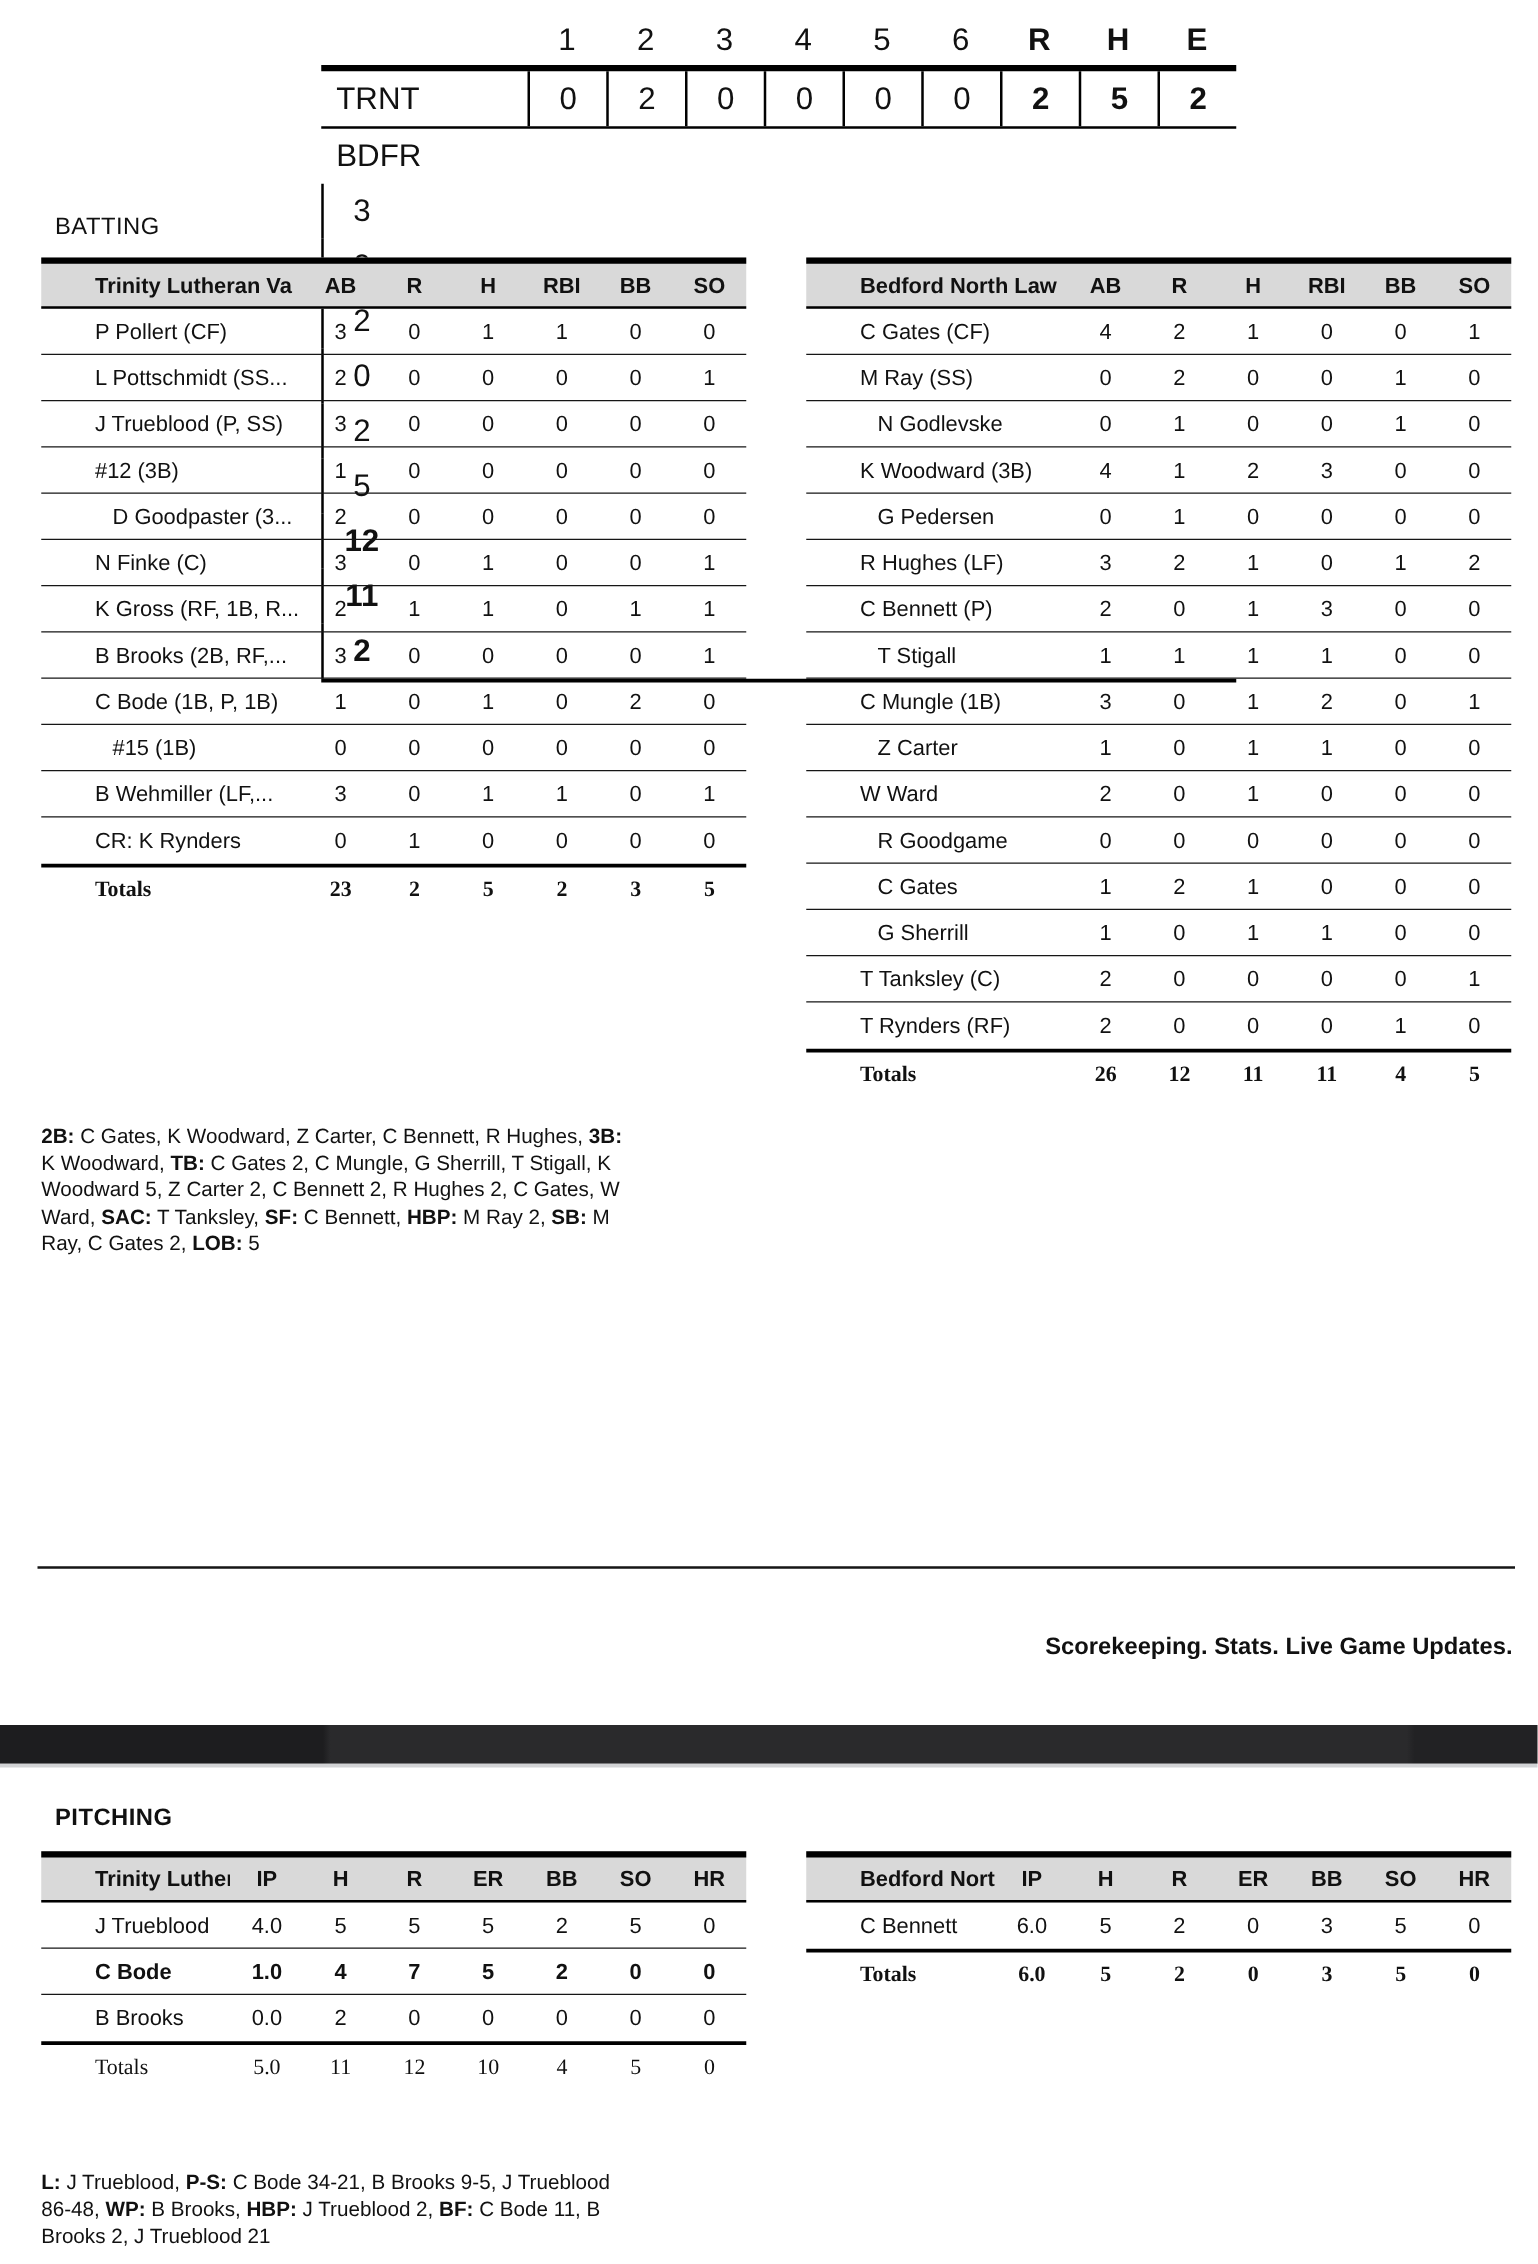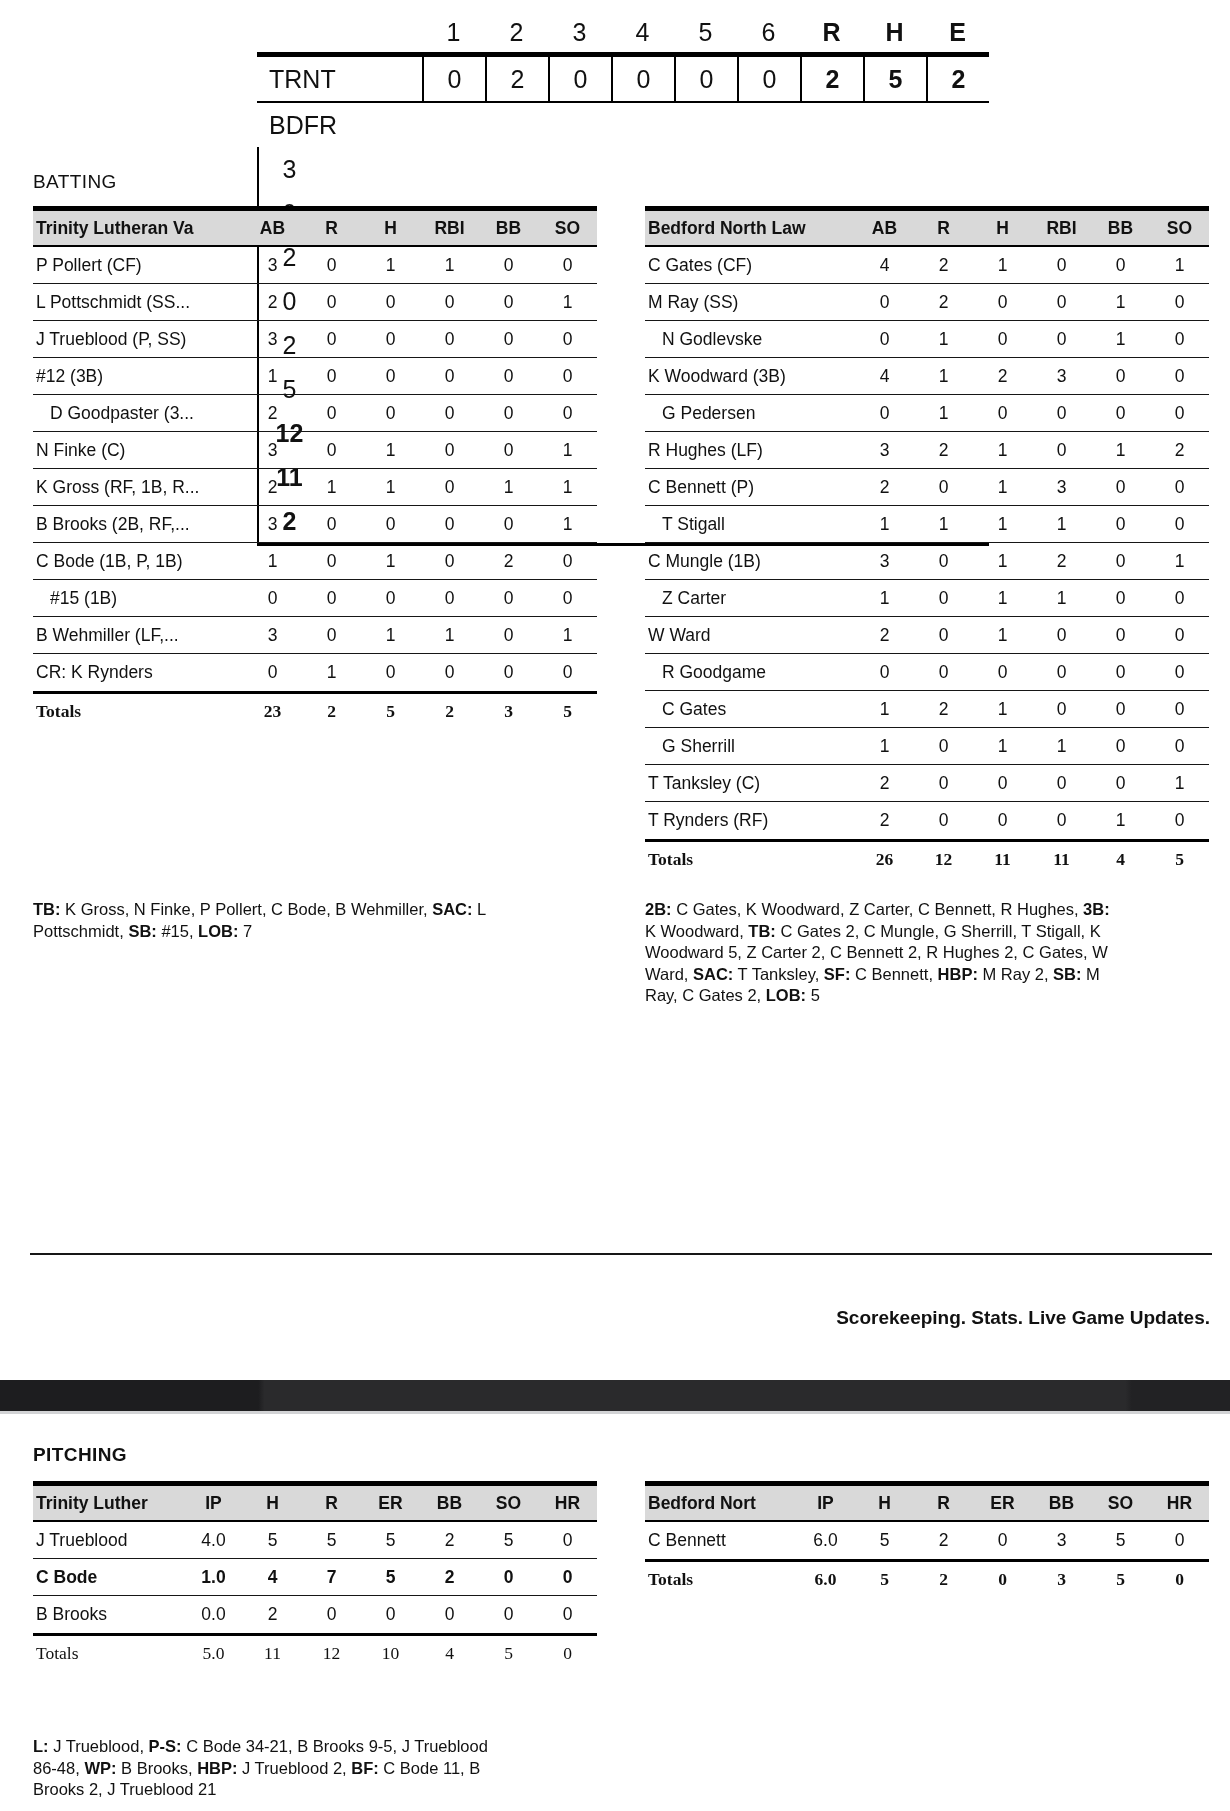--- a/index.html
+++ b/index.html
@@ -12,34 +12,34 @@
   .ls-row{display:flex;}
   .ls-cell{box-sizing:border-box;height:44px;display:flex;align-items:center;justify-content:center;font-size:25px;}
   .ls-team{width:165px;justify-content:flex-start;padding-left:12px;}
   .ls-num{width:63px;}
   .ls-bold{font-weight:700;}
   .ls-header{border-bottom:5px solid #000;}
   .ls-header .ls-cell{height:40px;}
   .ls-data + .ls-data{border-top:2px solid #000;flex-direction:column;}
   .ls-data .ls-cell + .ls-cell{border-left:2px solid #000;}
   
-  .section-title{position:absolute;left:33px;font-size:19px;letter-spacing:.4px;color:#111;}
+  .section-title{position:absolute;left:44px;font-size:19px;letter-spacing:.4px;color:#111;}
   .batting-title{top:171px;}
   .pitching-title{top:1444px;font-weight:bold;}
   
   .tables-row{position:absolute;left:33px;display:flex;gap:48px;align-items:flex-start;}
   .batting-tables{top:206px;}
   .pitching-tables{top:1481px;}
   .stat-table{width:564px;font-size:17.5px;}
   .tr{display:flex;box-sizing:border-box;height:37px;align-items:center;border-bottom:1.6px solid #161616;}
   .tr.thead{height:41px;background:var(--header-bg,#d9d9d9);border-top:5px solid #000;border-bottom:2px solid #000;font-weight:700;}
   .tr.last{border-bottom:none;}
   .tr.totals{border-top:3.5px solid #000;border-bottom:none;font-family:Liberation Serif, serif;}
   .tr.bolded{font-weight:700;}
-  .name-cell{flex:1;padding-left:3px;white-space:nowrap;overflow:hidden;}
+  .name-cell{flex:1;padding-left:3px;white-space:nowrap;overflow:hidden;margin-left:40px;}
   .name-cell.indent{padding-left:17px;}
   .stat-cell{flex:none;width:59px;text-align:center;}
   
   .notes-row{position:absolute;left:33px;display:flex;gap:48px;align-items:flex-start;}
   .batting-notes{top:899px;}
   .pitching-notes{top:1692px;margin-top:44px;}
   .note{box-sizing:border-box;width:564px;padding-right:92px;font-size:16.5px;line-height:21.5px;color:#111;}
   .note b{font-weight:700;}
   
   .rule{position:absolute;left:30px;top:1253px;width:1182px;border-top:2.5px solid #161616;}
@@ -385,21 +385,20 @@
         <div class="stat-cell">12</div>
         <div class="stat-cell">11</div>
         <div class="stat-cell">11</div>
         <div class="stat-cell">4</div>
         <div class="stat-cell">5</div>
       </div>
     </div>
 </div>
 
 <div class="notes-row batting-notes">
-  <div class="note"><b>TB:</b><span> K Gross, N Finke, P Pollert, C Bode, B Wehmiller, </span><b>SAC:</b><span> L Pottschmidt, </span><b>SB:</b><span> #15, </span><b>LOB:</b><span> 7</span></div>
   <div class="note"><b>2B:</b><span> C Gates, K Woodward, Z Carter, C Bennett, R Hughes, </span><b>3B:</b><span> K Woodward, </span><b>TB:</b><span> C Gates 2, C Mungle, G Sherrill, T Stigall, K Woodward 5, Z Carter 2, C Bennett 2, R Hughes 2, C Gates, W Ward, </span><b>SAC:</b><span> T Tanksley, </span><b>SF:</b><span> C Bennett, </span><b>HBP:</b><span> M Ray 2, </span><b>SB:</b><span> M Ray, C Gates 2, </span><b>LOB:</b><span> 5</span></div>
 </div>
 
 <div class="rule"></div>
 <div class="tagline">Scorekeeping. Stats. Live Game Updates.</div>
 <div class="dark-banner"></div>
 
 <div class="section-title pitching-title">PITCHING</div>
 
 <div class="tables-row pitching-tables">

